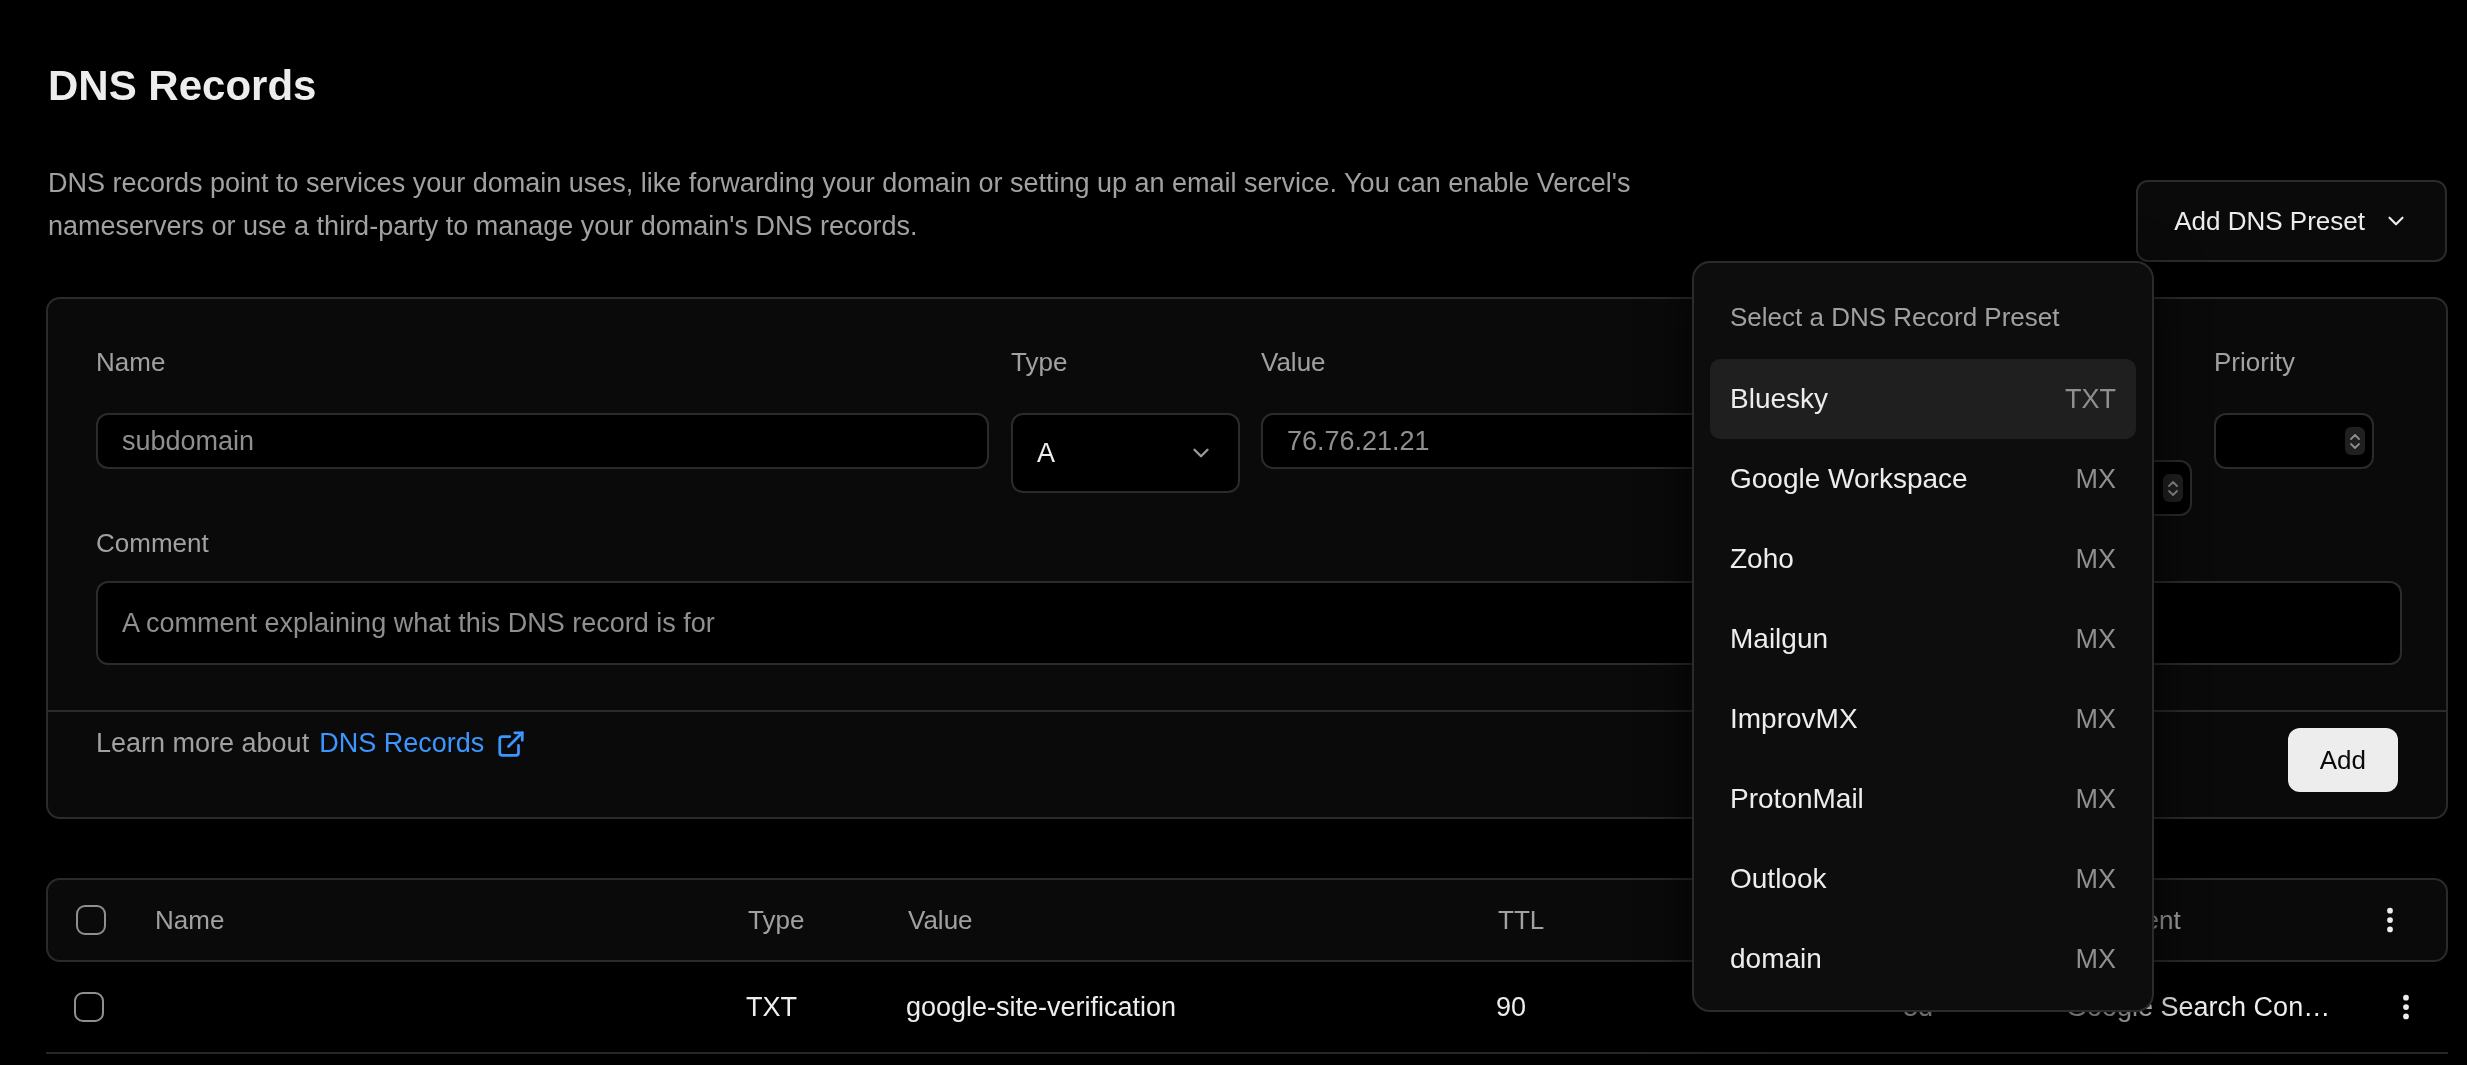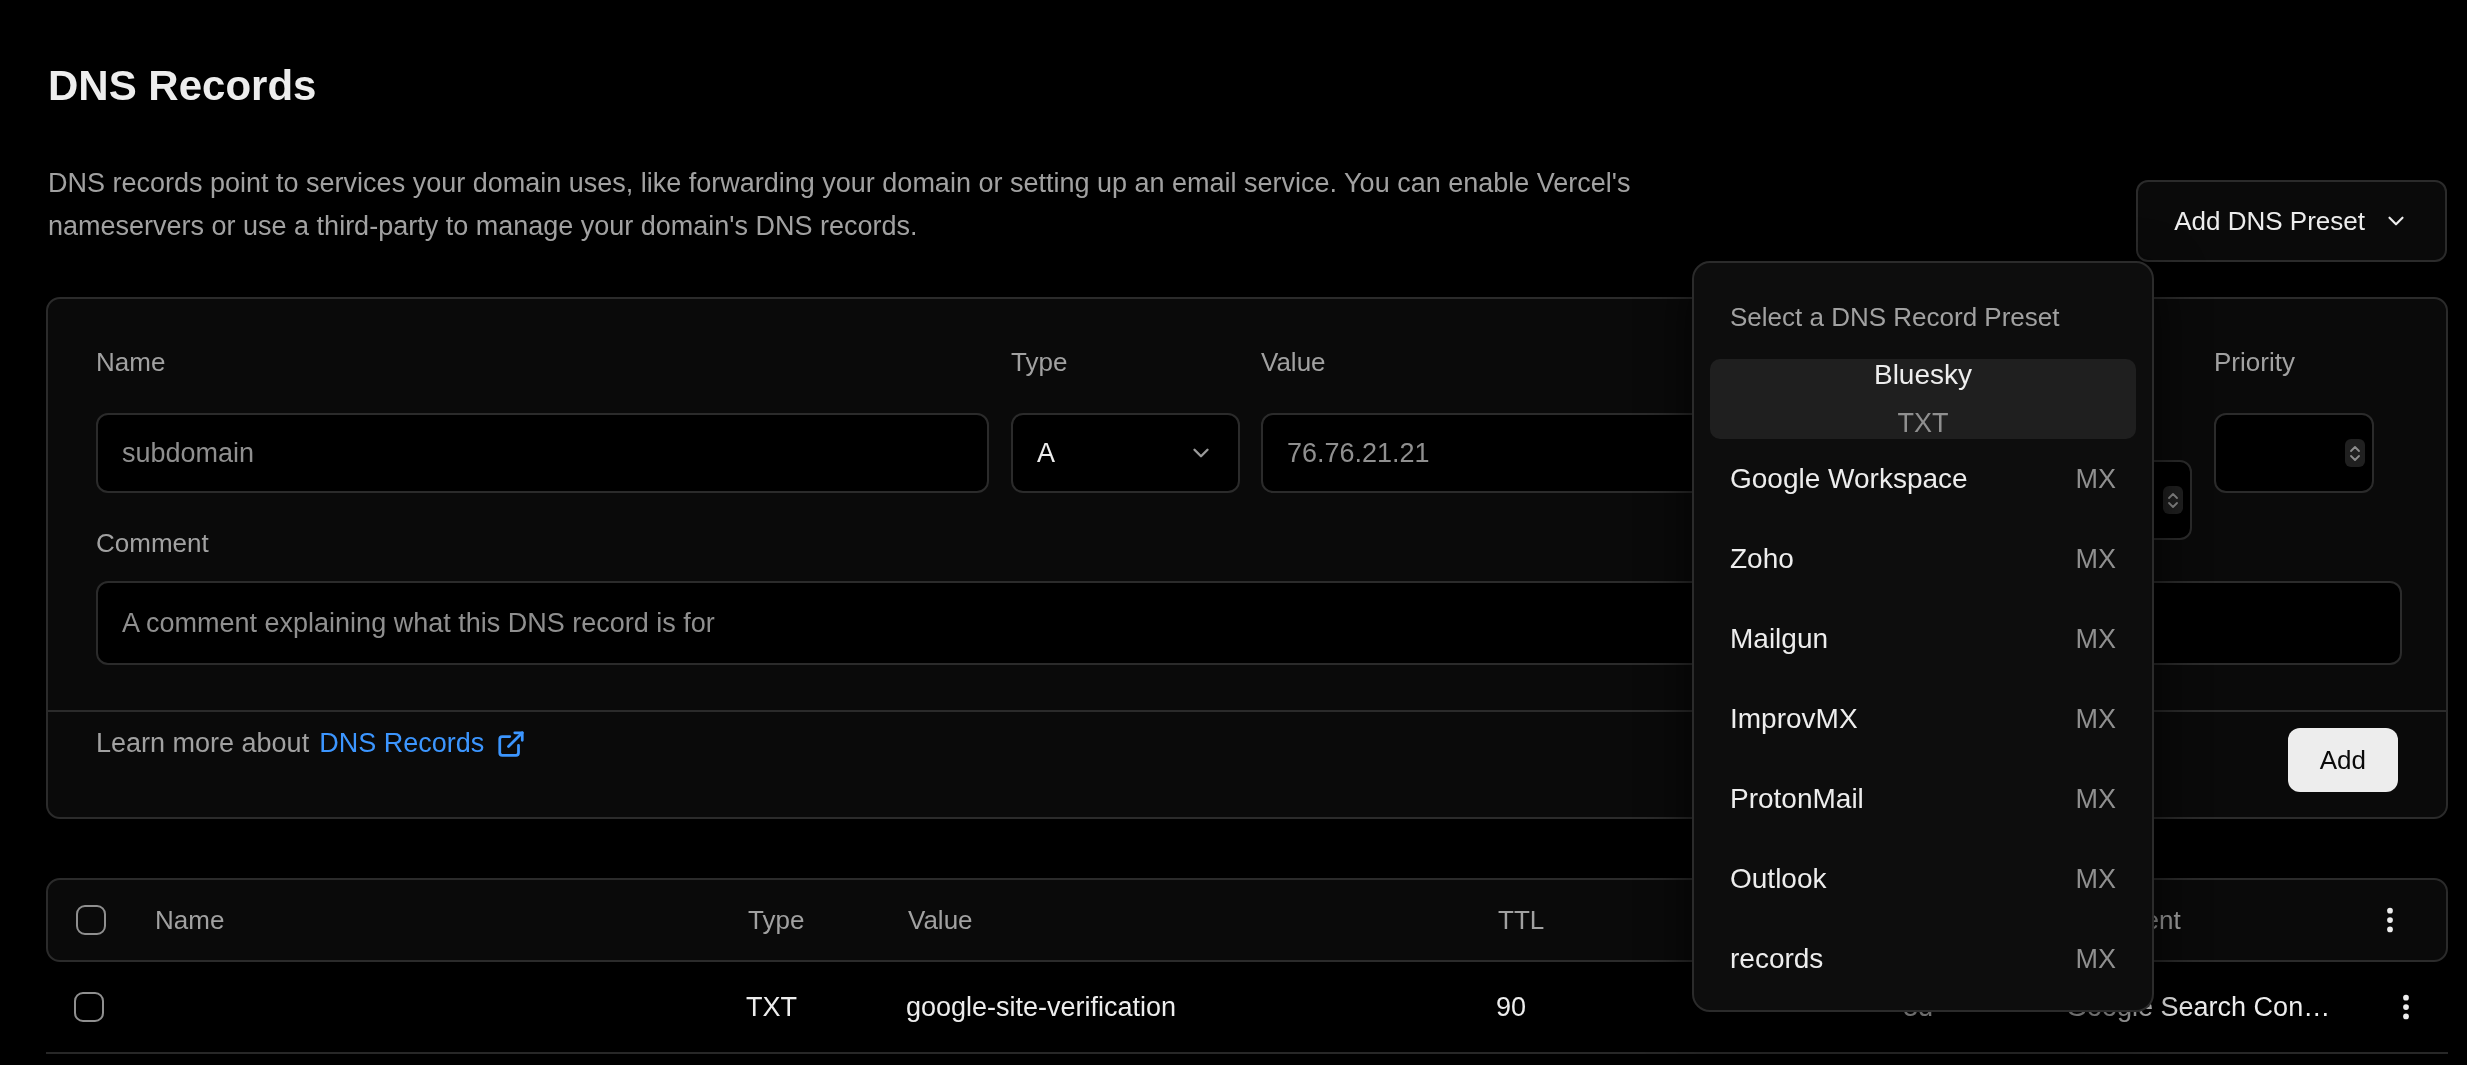--- a/index.html
+++ b/index.html
@@ -21,21 +21,21 @@
        font-size:26px;cursor:pointer;border:2px solid var(--border);background:var(--card-bg);
        color:var(--text-primary);padding:0 36px;gap:18px;}
   .btn .chev{display:flex;color:var(--text-primary);}
   .btn.primary{background:var(--button-primary-bg);color:var(--button-primary-text);border:none;
        height:64px;padding:0 32px;font-weight:500;margin-left:auto;}
 
   .form-card{position:absolute;left:46px;top:297px;width:2402px;height:522px;
        border:2px solid var(--border);border-radius:14px;background:var(--card-bg);}
   .field{position:absolute;top:47px;}
   .field label{display:block;height:32px;line-height:32px;font-size:26px;color:var(--text-secondary);margin-bottom:35px;}
-  .tinput{width:100%;height:80px;background:var(--input-bg);border:2px solid var(--border);
+  .tinput{width:100%;height:56px;background:var(--input-bg);border:2px solid var(--border);
        border-radius:12px;padding:0 24px;font-size:27px;color:var(--text-primary);outline:none;}
   .tinput::placeholder{color:var(--text-placeholder);}
   .f-name{left:48px;width:893px;}
   .f-type{left:963px;width:229px;}
   .f-value{left:1213px;width:790px;}
   .f-ttl{left:2027px;width:117px;top:161px;}
   .f-priority{left:2166px;width:160px;}
   .f-comment{left:48px;top:228px;width:2306px;}
   .f-comment label{margin-bottom:22px;}
   .f-comment .tinput{height:84px;}
@@ -67,21 +67,21 @@
   .thead .kebab{left:2325px;} .trow .kebab{left:2343px;}
 
   .menu{position:absolute;left:1692px;top:261px;width:462px;height:751px;background:var(--menu-bg);
        border:2px solid var(--border);border-radius:18px;box-shadow:0 14px 50px rgba(0,0,0,.8);
        z-index:50;padding:20px 16px 10px;}
   .menu-heading{margin-top:6px;height:56px;display:flex;align-items:center;padding-left:20px;
        font-size:26px;color:var(--text-secondary);}
   .menu-items{margin-top:14px;}
   .menu-item{height:80px;display:flex;align-items:center;justify-content:space-between;
        padding:0 20px;border-radius:10px;cursor:pointer;}
-  .menu-item.active{background:var(--menu-highlight);flex-direction:column;}
+  .menu-item.active{background:var(--menu-highlight);}
   .mi-name{font-size:28px;color:var(--text-primary);}
   .mi-type{font-size:27px;color:var(--text-placeholder);}
 </style>
 </head>
 <body>
 
 <div class="page">
 
   <h1 class="page-title">DNS Records</h1>
 
@@ -240,19 +240,19 @@
     <span class="mi-name">ProtonMail</span>
     <span class="mi-type">MX</span>
   </div>
 
   <div class="menu-item">
     <span class="mi-name">Outlook</span>
     <span class="mi-type">MX</span>
   </div>
 
   <div class="menu-item">
-    <span class="mi-name">records</span>
+    <span class="mi-name">domain</span>
     <span class="mi-type">MX</span>
   </div>
 </div>
   </div>
 
 </div>
 
 </body></html>

